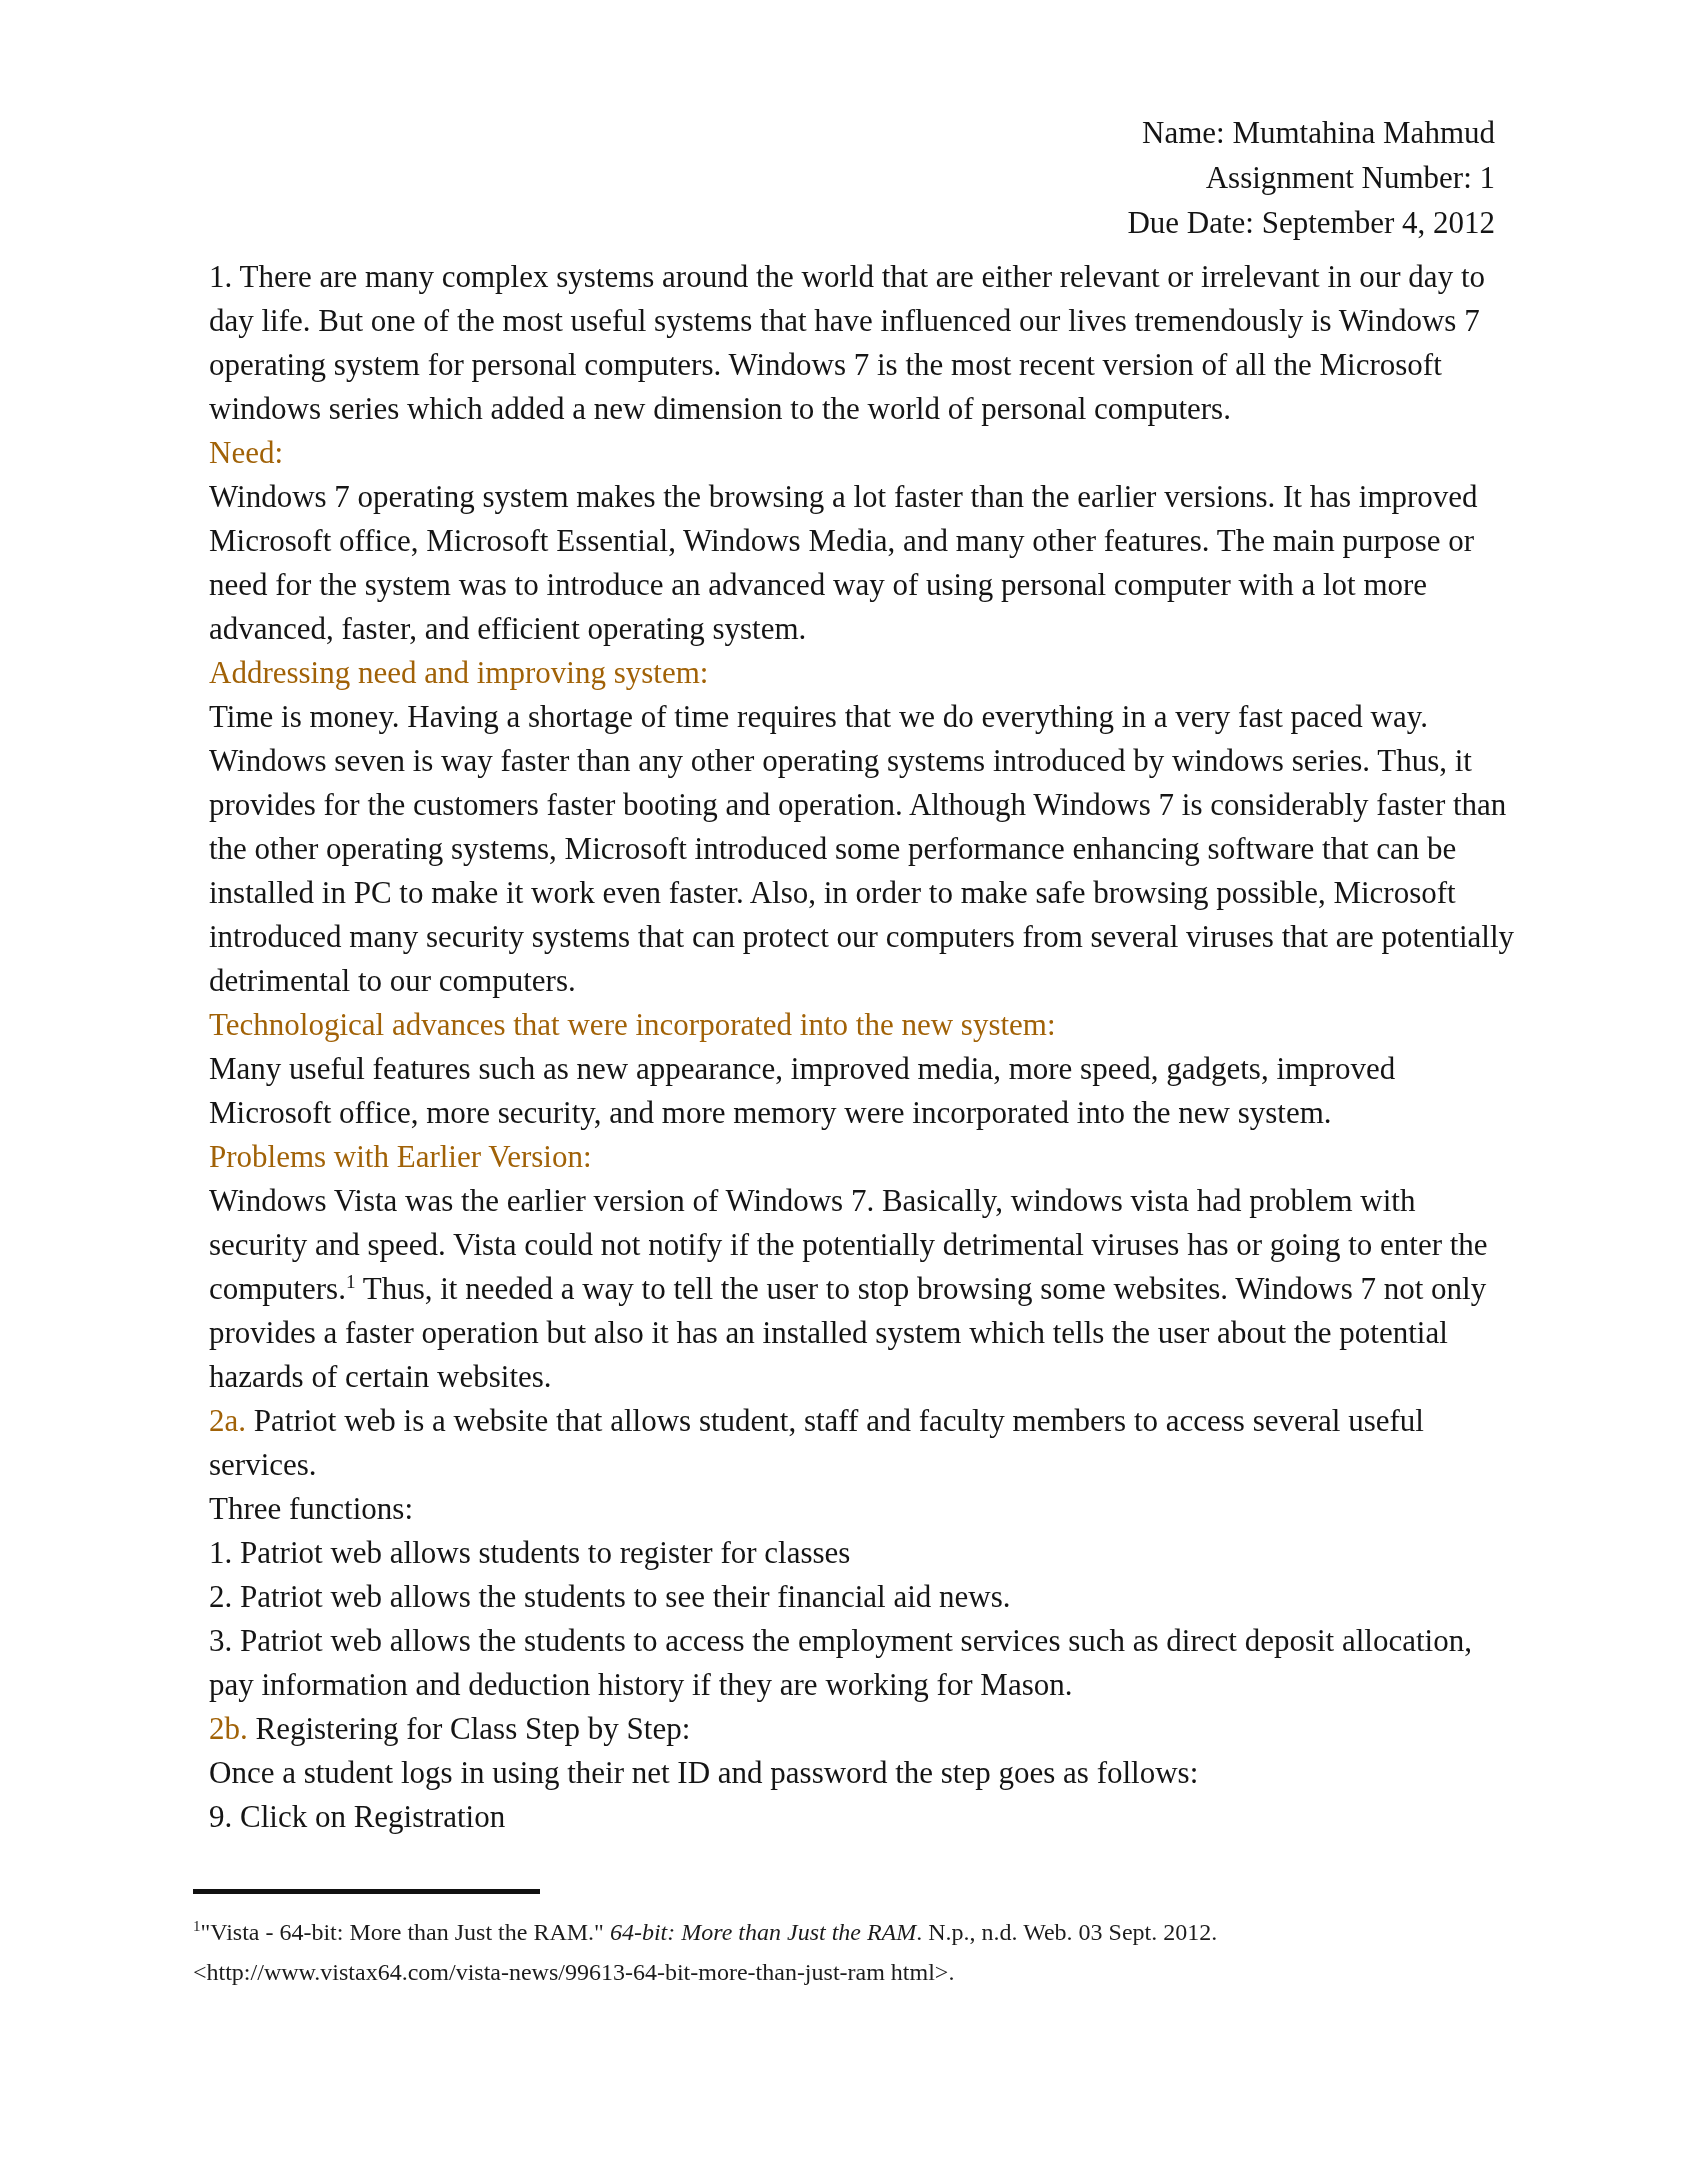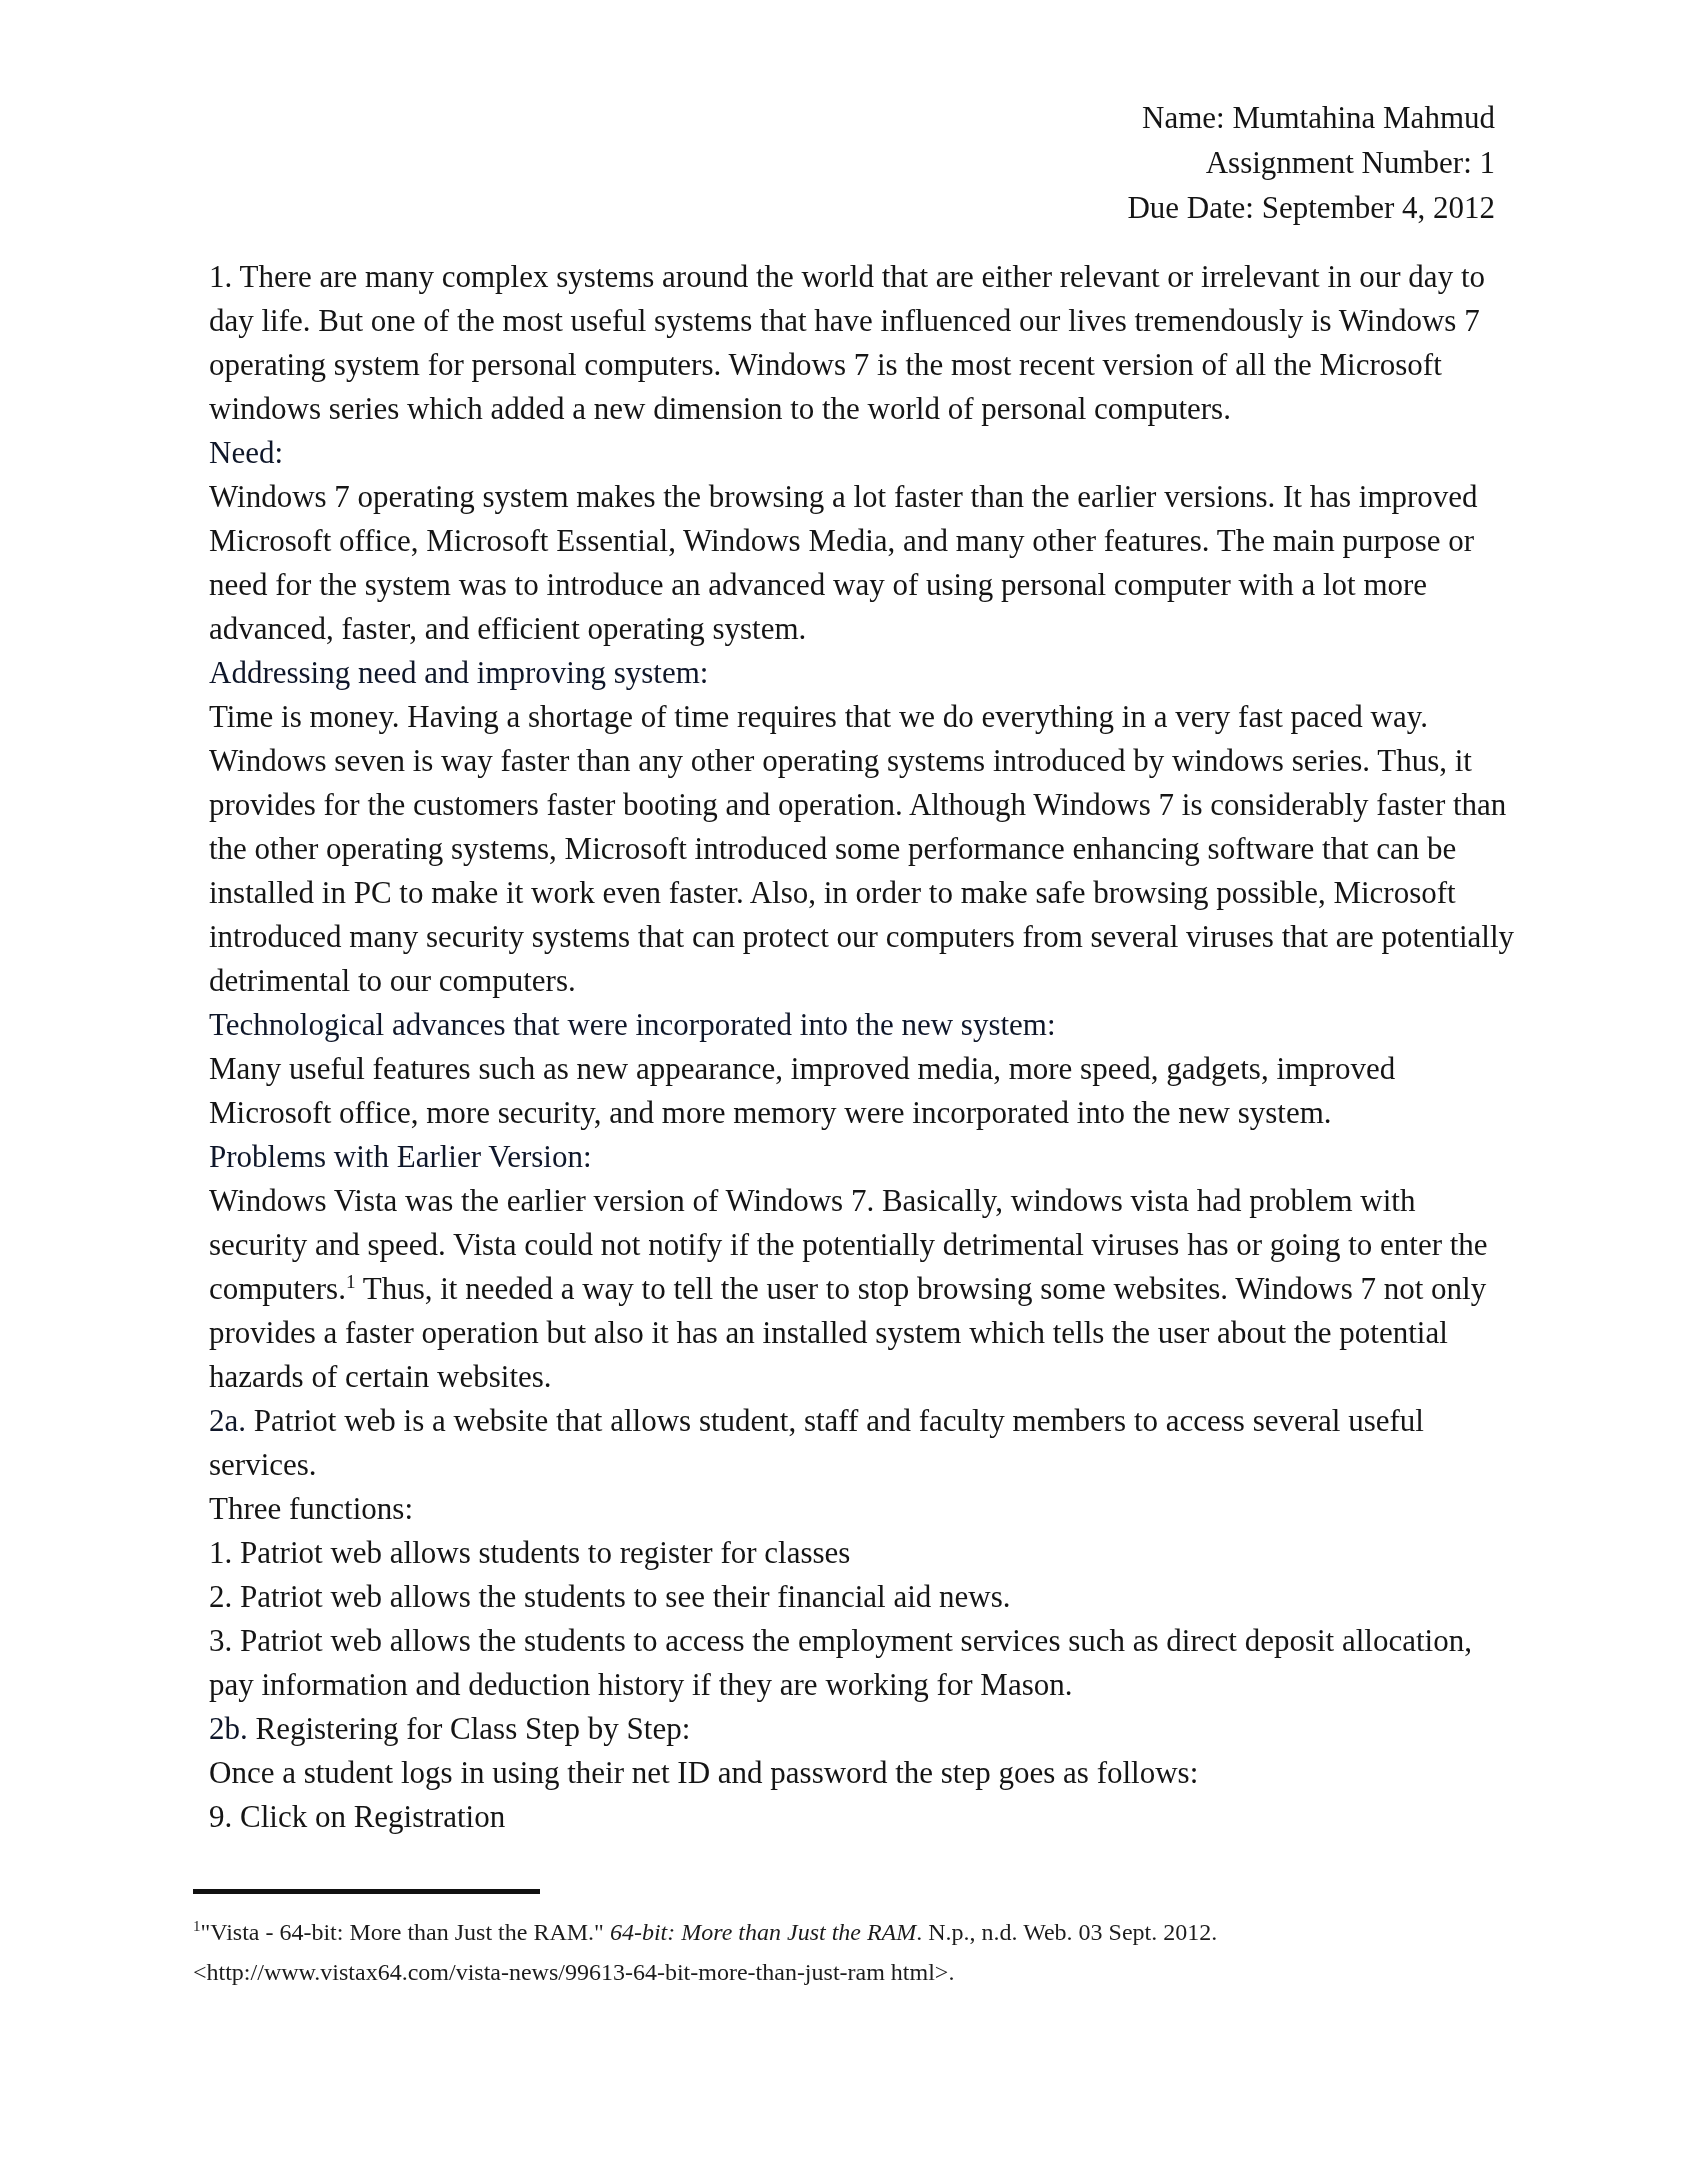--- a/index.html
+++ b/index.html
@@ -11,21 +11,21 @@
     position: relative;
     width: 1683px;
     height: 2178px;
     background: #ffffff;
     font-family: "Liberation Serif", "DejaVu Serif", serif;
     color: #151515;
     overflow: hidden;
   }
   .doc-header {
     position: absolute;
-    top: 95px;
+    top: 110px;
     right: 188px;
     text-align: right;
     font-size: 31px;
     line-height: 45px;
     white-space: nowrap;
   }
   .doc-body {
     position: absolute;
     top: 255px;
     left: 193px;
@@ -33,21 +33,21 @@
     font-size: 31px;
     line-height: 44px;
     text-align: left;
     margin-left: 16px;
   }
   .doc-body p {
     margin: 0;
     padding: 0;
   }
   .red {
-    color: #0f172a;
+    color: #a16207;
   }
   sup.fnref {
     font-size: 0.62em;
     vertical-align: super;
     line-height: 0;
   }
   .footnote-area {
     position: absolute;
     left: 193px;
     top: 1889px;

